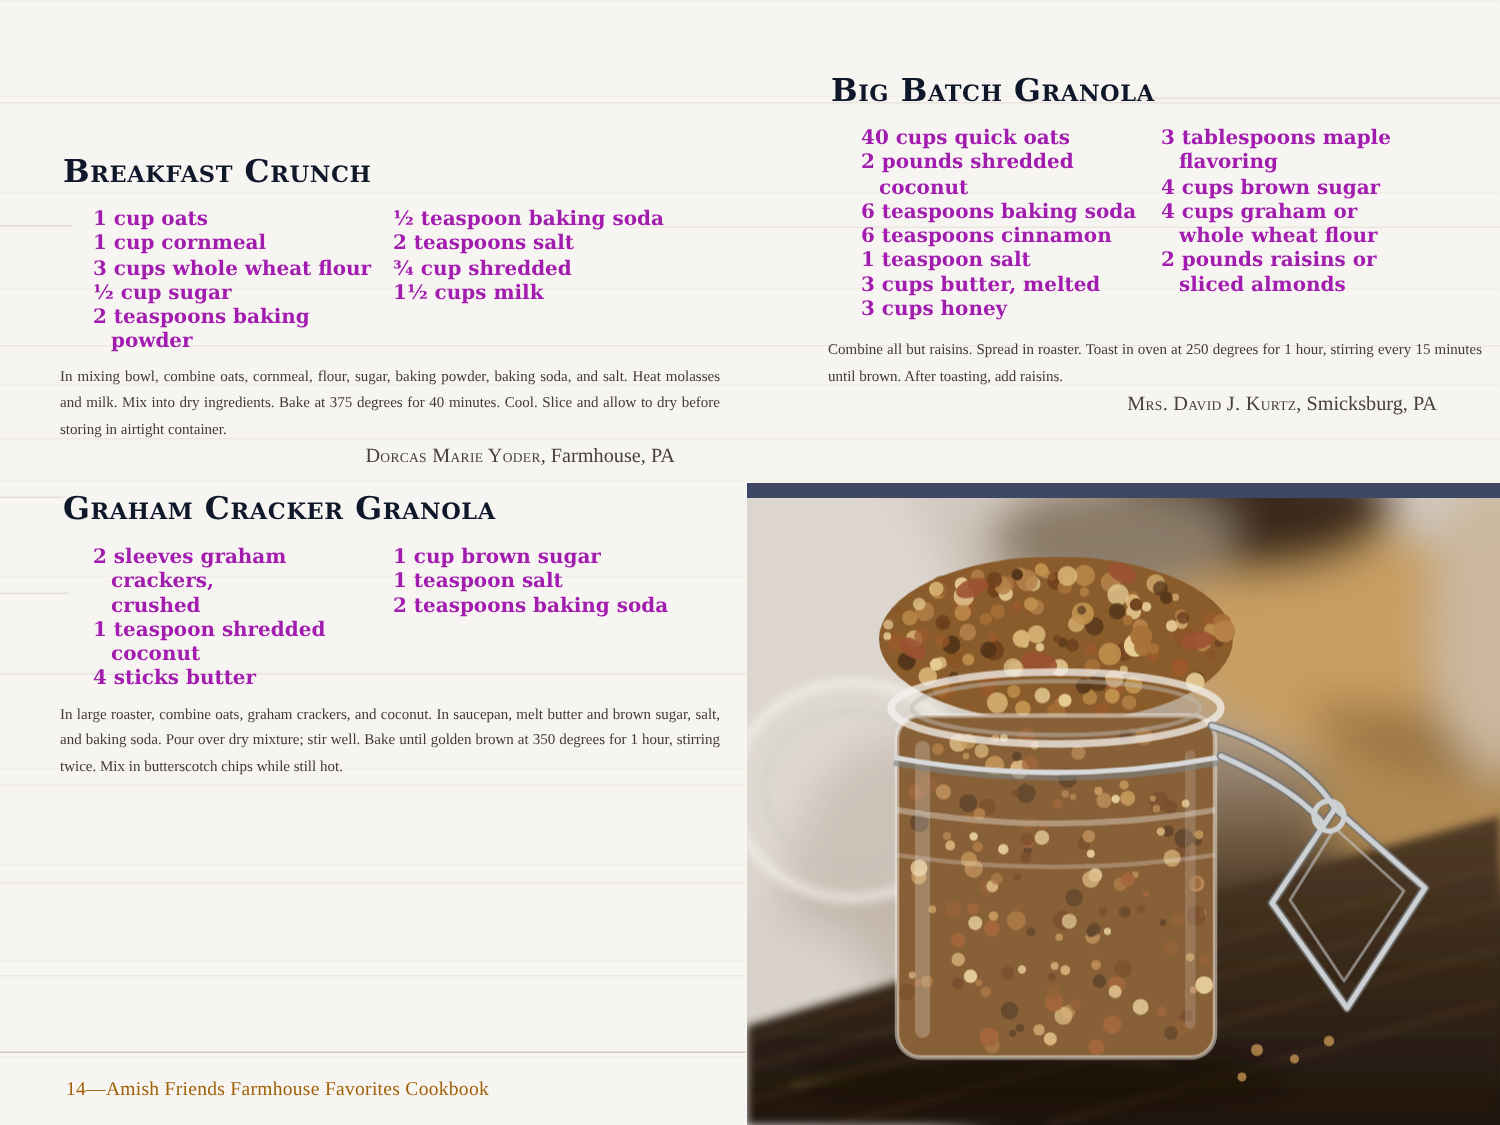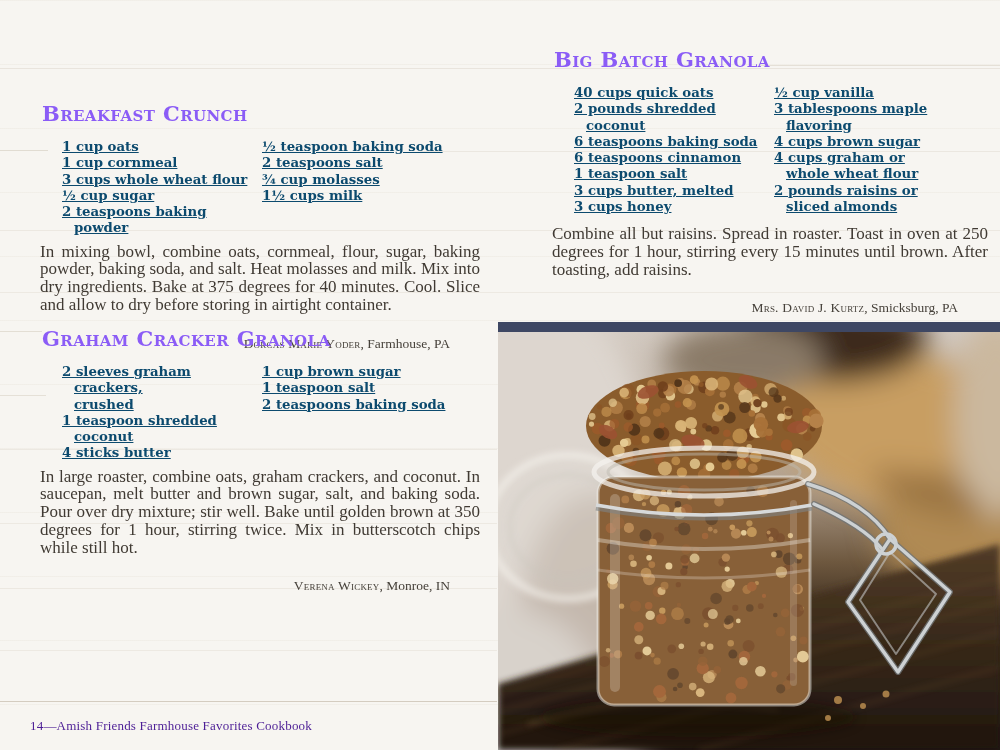--- a/index.html
+++ b/index.html
@@ -12,50 +12,50 @@
       rgba(208,198,182,.14) 0px, rgba(208,198,182,.14) 1px,
       rgba(0,0,0,0) 1px, rgba(0,0,0,0) 64px);
   }
   .seam { position:absolute; height:1px; background:#cfc7b8; pointer-events:none; }
 
   .recipe { position:absolute; }
   .recipe h2 {
     font-family:"DejaVu Serif","Liberation Serif",serif;
     font-variant:small-caps; font-weight:700;
     font-size:21px; line-height:26px; letter-spacing:.4px;
-    color:#8b5cf6; margin:0 0 12px 2px;
+    color:#0f172a; margin:0 0 12px 2px;
   }
   .ing-cols { display:flex; padding-left:22px; }
   .ing-col  { display:block; }
   .col1 { width:200px; flex:none; }
   .col2 { width:216px; flex:none; }
   .ing {
     font-family:"DejaVu Serif","Liberation Serif",serif;
     font-weight:700; font-size:13.3px; line-height:16.3px;
-    color:#0c4a6e; white-space:pre-line;
-    padding-left:12px; text-indent:-12px;text-decoration:underline;
+    color:#a21caf; white-space:pre-line;
+    padding-left:12px; text-indent:-12px;
   }
   .body-text {
-    margin-top:6px; font-size:17px; line-height:17.7px;
+    margin-top:6px; font-size:10px; line-height:17.7px;
     color:#403a33; text-align:justify;
   }
   .attrib {
-    margin-top:22px; text-align:right; padding-right:30px;
+    margin-top:0; text-align:right; padding-right:30px;
     font-size:13.5px; color:#46413a;
   }
   .attrib-name { font-variant:small-caps; letter-spacing:.2px; }
 
   #sec-breakfast { left:40px; top:101px; width:440px; }
   #sec-graham    { left:40px; top:326px; width:440px; }
   #sec-bigbatch  { left:552px; top:47px;  width:436px; }
   #sec-bigbatch .body-text { margin-top:10px; }
 
   .footer {
-    position:absolute; left:30px; top:718px;
-    font-size:13px; color:#4c1d95; letter-spacing:.2px;
+    position:absolute; left:44px; top:718px;
+    font-size:13px; color:#a16207; letter-spacing:.2px;
   }
 
   .photo {
     position:absolute; left:498px; top:322px; width:502px; height:428px;
     overflow:hidden;
   }
   .photo-bar { height:10px; width:100%; background:#3e4763; }
   .photo svg { display:block; width:502px; height:418px; }
 </style>
 </head>
@@ -81,21 +81,21 @@
     <div class="ing-col col1">
         <div class="ing">1 cup oats</div>
         <div class="ing">1 cup cornmeal</div>
         <div class="ing">3 cups whole wheat flour</div>
         <div class="ing">½ cup sugar</div>
         <div class="ing">2 teaspoons baking powder</div>
       </div>
     <div class="ing-col col2">
         <div class="ing">½ teaspoon baking soda</div>
         <div class="ing">2 teaspoons salt</div>
-        <div class="ing">¾ cup molasses</div>
+        <div class="ing">¾ cup shredded</div>
         <div class="ing">1½ cups milk</div>
       </div>
   </div>
   <p class="body-text">In mixing bowl, combine oats, cornmeal, flour, sugar, baking powder, baking soda, and salt. Heat molasses and milk. Mix into dry ingredients. Bake at 375 degrees for 40 minutes. Cool. Slice and allow to dry before storing in airtight container.</p>
   <div class="attrib">
     <span class="attrib-name">Dorcas Marie Yoder</span><span class="attrib-loc">, Farmhouse, PA</span>
   </div>
 </section>
 
 <section class="recipe" id="sec-graham">
@@ -107,39 +107,35 @@
         <div class="ing">1 teaspoon shredded coconut</div>
         <div class="ing">4 sticks butter</div>
       </div>
     <div class="ing-col col2">
         <div class="ing">1 cup brown sugar</div>
         <div class="ing">1 teaspoon salt</div>
         <div class="ing">2 teaspoons baking soda</div>
       </div>
   </div>
   <p class="body-text">In large roaster, combine oats, graham crackers, and coconut. In saucepan, melt butter and brown sugar, salt, and baking soda. Pour over dry mixture; stir well. Bake until golden brown at 350 degrees for 1 hour, stirring twice. Mix in butterscotch chips while still hot.</p>
-  <div class="attrib">
-    <span class="attrib-name">Verena Wickey</span><span class="attrib-loc">, Monroe, IN</span>
-  </div>
 </section>
 
 <section class="recipe" id="sec-bigbatch">
   <h2>Big Batch Granola</h2>
   <div class="ing-cols">
     <div class="ing-col col1">
         <div class="ing">40 cups quick oats</div>
         <div class="ing">2 pounds shredded coconut</div>
         <div class="ing">6 teaspoons baking soda</div>
         <div class="ing">6 teaspoons cinnamon</div>
         <div class="ing">1 teaspoon salt</div>
         <div class="ing">3 cups butter, melted</div>
         <div class="ing">3 cups honey</div>
       </div>
     <div class="ing-col col2">
-        <div class="ing">½ cup vanilla</div>
         <div class="ing">3 tablespoons maple flavoring</div>
         <div class="ing">4 cups brown sugar</div>
         <div class="ing">4 cups graham or
 whole wheat flour</div>
         <div class="ing">2 pounds raisins or
 sliced almonds</div>
       </div>
   </div>
   <p class="body-text">Combine all but raisins. Spread in roaster. Toast in oven at 250 degrees for 1 hour, stirring every 15 minutes until brown. After toasting, add raisins.</p>
   <div class="attrib">

